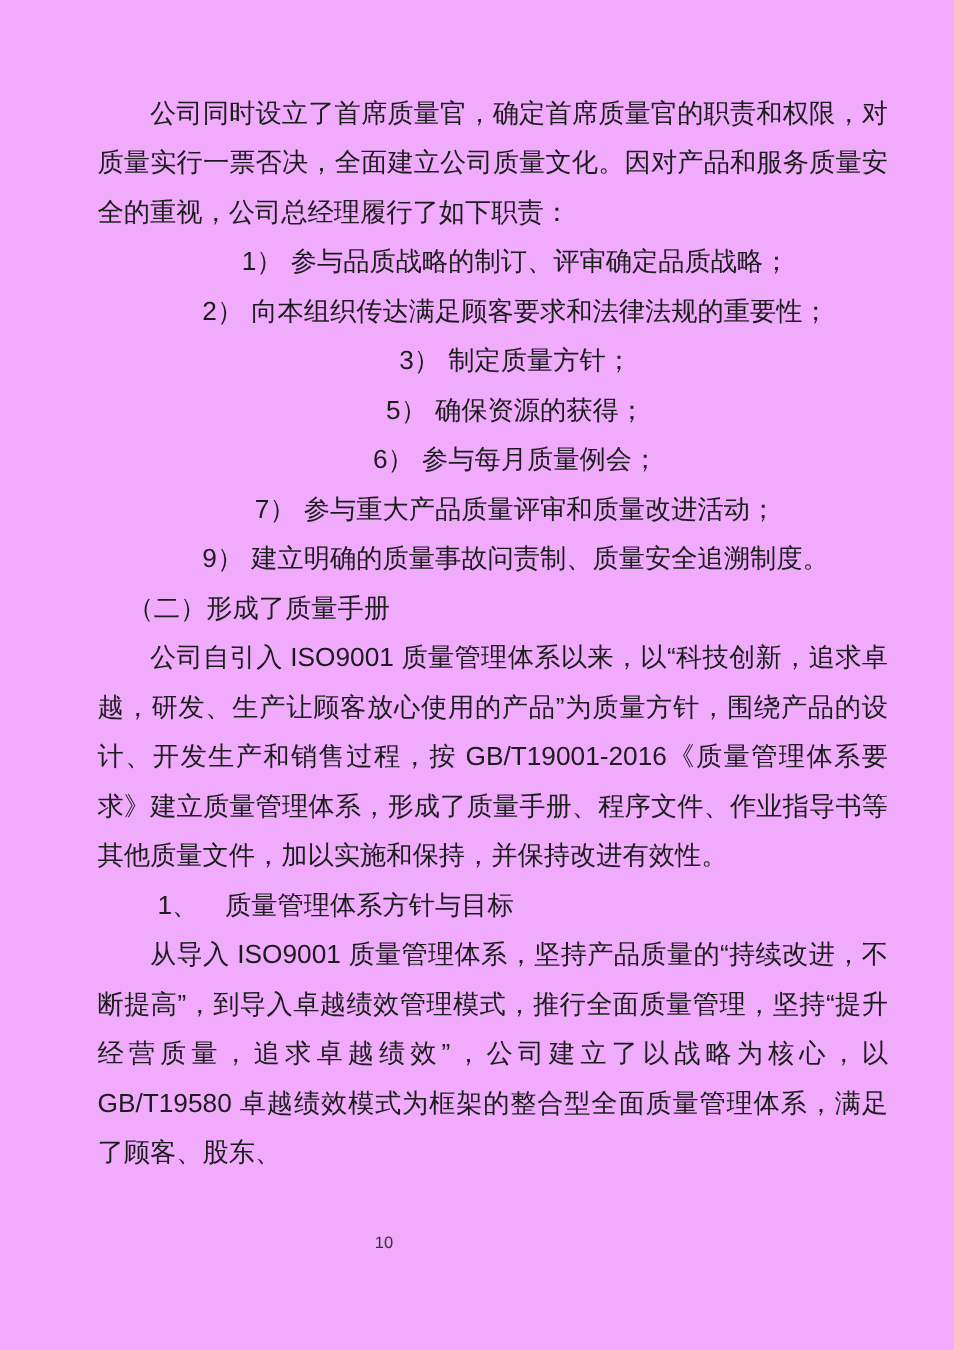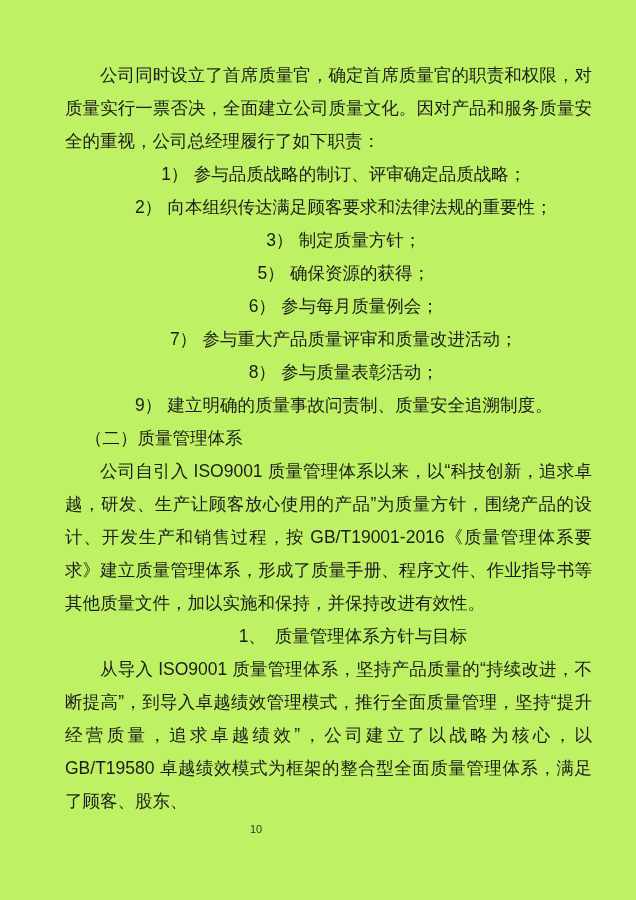--- a/index.html
+++ b/index.html
@@ -4,21 +4,21 @@
 <style>
   html, body {
     margin: 0;
     padding: 0;
     background: #ffffff;
   }
   .page {
     position: relative;
     width: 636px;
     height: 900px;
-    background: #bef264;
+    background: #f0abfc;
     font-family: "Liberation Sans", "DejaVu Sans", sans-serif;
     color: #1c1c1c;
     overflow: hidden;
   }
   .content {
     position: absolute;
     left: 65px;
     top: 59px;
     width: 527px;
     font-size: 17.5px;
@@ -45,21 +45,21 @@
   .list-item {
     padding-left: 25px;
     text-align: center;
   }
   .list-item .num {
     display: inline-block;
     width: 38px;
   }
   .subheading {
     padding-left: 40px;
-    text-align: center;
+    text-align: left;
   }
   .subheading .num {
     display: inline-block;
     width: 45px;
   }
   .footer {
     position: absolute;
     top: 819px;
     left: 0;
     width: 512px;
@@ -93,28 +93,25 @@
       <div class="list-item">
         <span class="num">5）</span><span>确保资源的获得；</span>
       </div>
       <div class="list-item">
         <span class="num">6）</span><span>参与每月质量例会；</span>
       </div>
       <div class="list-item">
         <span class="num">7）</span><span>参与重大产品质量评审和质量改进活动；</span>
       </div>
       <div class="list-item">
-        <span class="num">8）</span><span>参与质量表彰活动；</span>
-      </div>
-      <div class="list-item">
         <span class="num">9）</span><span>建立明确的质量事故问责制、质量安全追溯制度。</span>
       </div>
     </div>
 
-    <p class="heading">（二）质量管理体系</p>
+    <p class="heading">（二）形成了质量手册</p>
 
     <p class="para indent">公司自引入 ISO9001 质量管理体系以来，以“科技创新，追求卓越，研发、生产让顾客放心使用的产品”为质量方针，围绕产品的设计、开发生产和销售过程，按 GB/T19001-2016《质量管理体系要求》建立质量管理体系，形成了质量手册、程序文件、作业指导书等其他质量文件，加以实施和保持，并保持改进有效性。</p>
 
     <div class="subheading">
       <span class="num">1、</span><span>质量管理体系方针与目标</span>
     </div>
 
     <p class="para indent">从导入 ISO9001 质量管理体系，坚持产品质量的“持续改进，不断提高”，到导入卓越绩效管理模式，推行全面质量管理，坚持“提升经营质量，追求卓越绩效”，公司建立了以战略为核心，以 GB/T19580 卓越绩效模式为框架的整合型全面质量管理体系，满足了顾客、股东、</p>
 
   </div>

